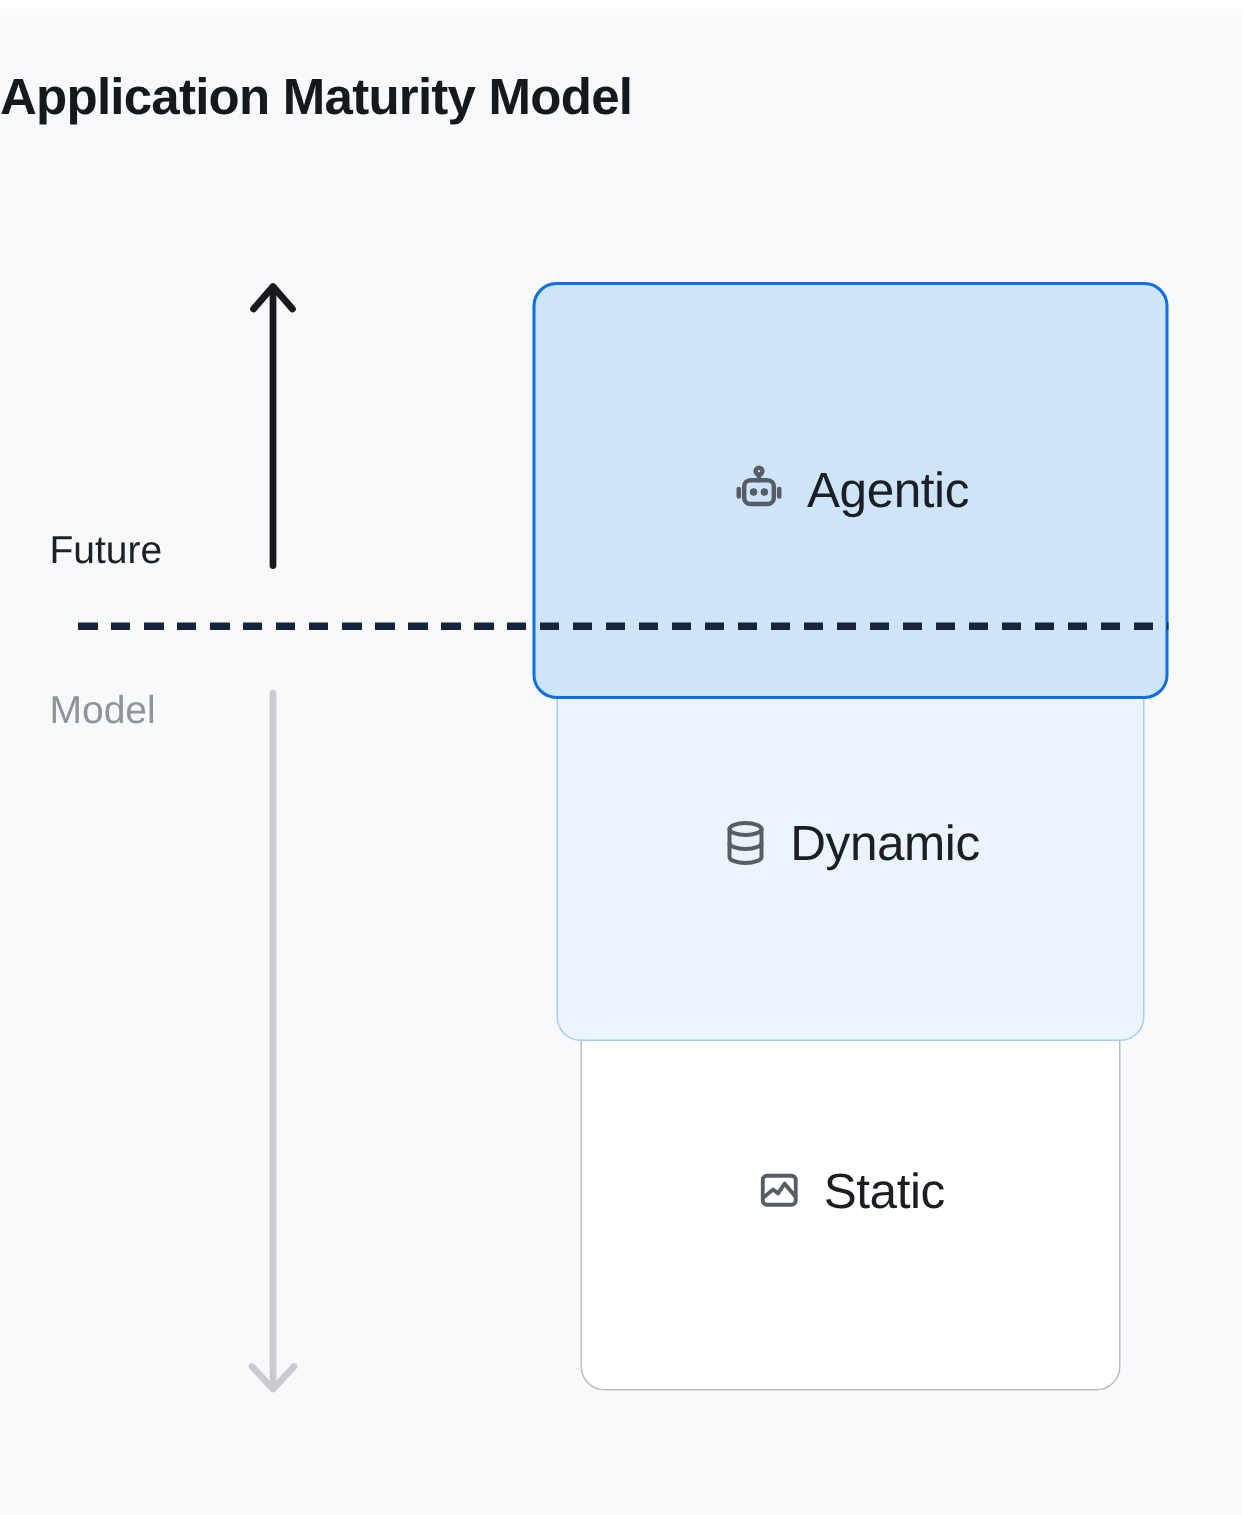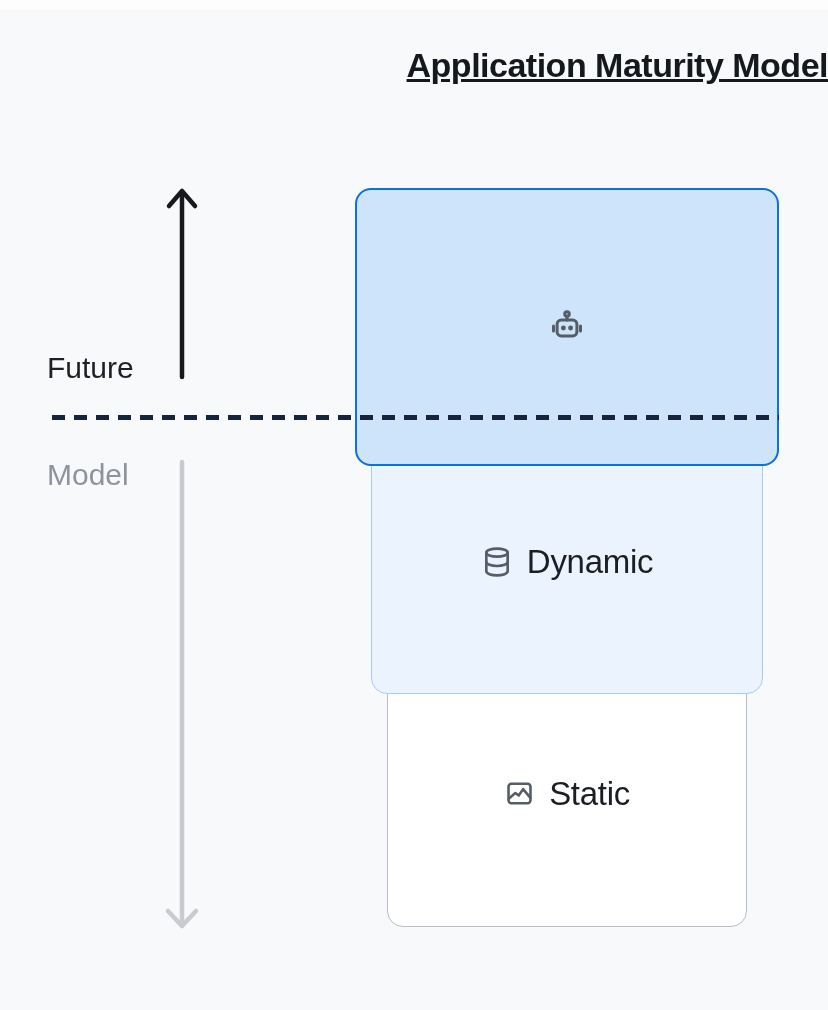--- a/index.html
+++ b/index.html
@@ -13,26 +13,25 @@
     width: 828px;
     height: 1010px;
     background: linear-gradient(#fdfdfe 0 10px, #f8f9fa 10px);
     overflow: hidden;
   }
   .title {
     position: absolute;
     top: 46px;
     left: 0;
     width: 100%;
-    text-align: right;
+    text-align: left;
     font-size: 34px;
     font-weight: 700;
     letter-spacing: -0.5px;
     color: #15181d;
-    text-decoration: underline;
   }
   .level-box {
     position: absolute;
     box-sizing: border-box;
     border-radius: 16px;
     display: flex;
     align-items: center;
     justify-content: center;
   }
   .level-box.agentic {
@@ -85,22 +84,22 @@
   .axis-svg {
     position: absolute;
     left: 0; top: 0;
     width: 828px;
     height: 1010px;
     z-index: 4;
     pointer-events: none;
   }
   .axis-label {
     position: absolute;
-    left: 47px;
-    font-size: 30px;
+    left: 33px;
+    font-size: 26px;
     z-index: 5;
   }
   .axis-label.future {
     top: 351px;
     color: #1d2025;
   }
   .axis-label.past {
     top: 458px;
     color: #8f939c;
   }
@@ -157,18 +156,19 @@
         <svg width="36" height="36" viewBox="0 0 24 24" fill="none" stroke="currentColor" stroke-width="2" stroke-linecap="round" stroke-linejoin="round">
           <circle cx="12" cy="3.4" r="1.5"></circle>
           <line x1="12" y1="5" x2="12" y2="7.4"></line>
           <rect x="5.4" y="7.4" width="13.2" height="10.6" rx="2.8"></rect>
           <circle cx="9.6" cy="12.7" r="1.65" fill="currentColor" stroke="none"></circle>
           <circle cx="14.4" cy="12.7" r="1.65" fill="currentColor" stroke="none"></circle>
           <line x1="3" y1="11.3" x2="3" y2="14.7"></line>
           <line x1="21" y1="11.3" x2="21" y2="14.7"></line>
         </svg>
       </span>
+      <span class="level-label">Agentic</span>
     </div>
   </div>
 
   <div class="dashed-line"></div>
 
 </div>
 
 </body></html>

